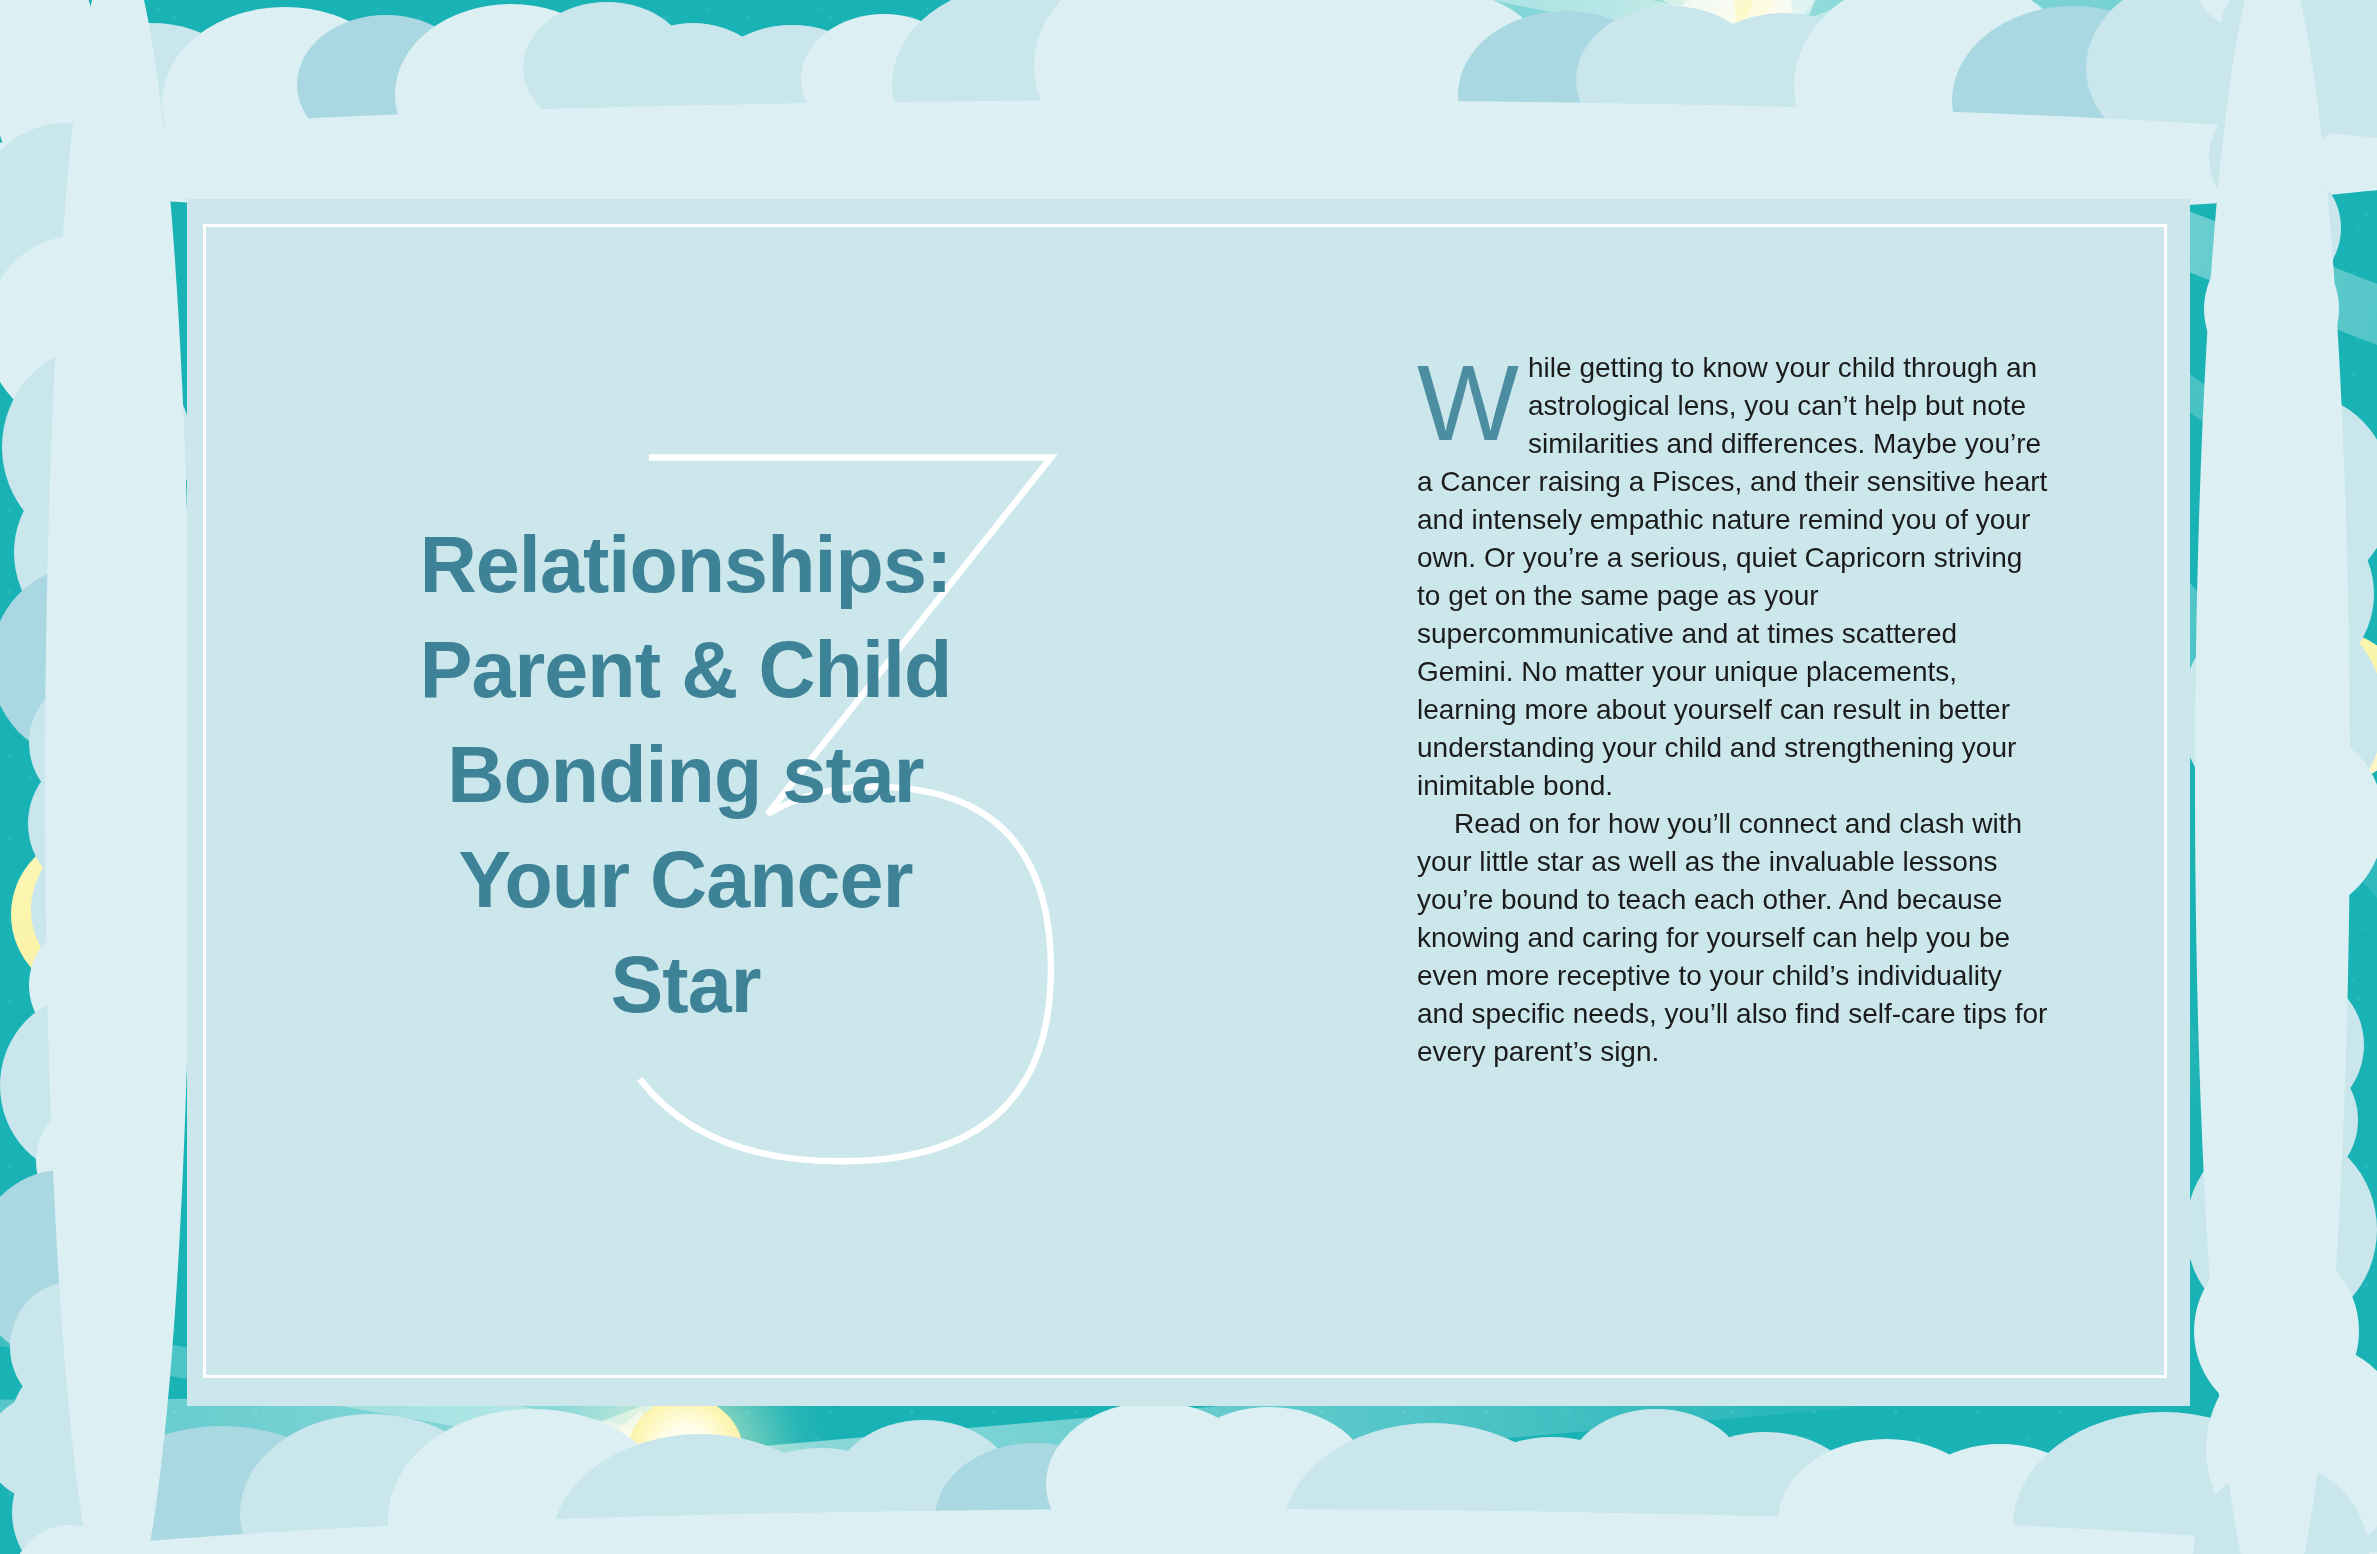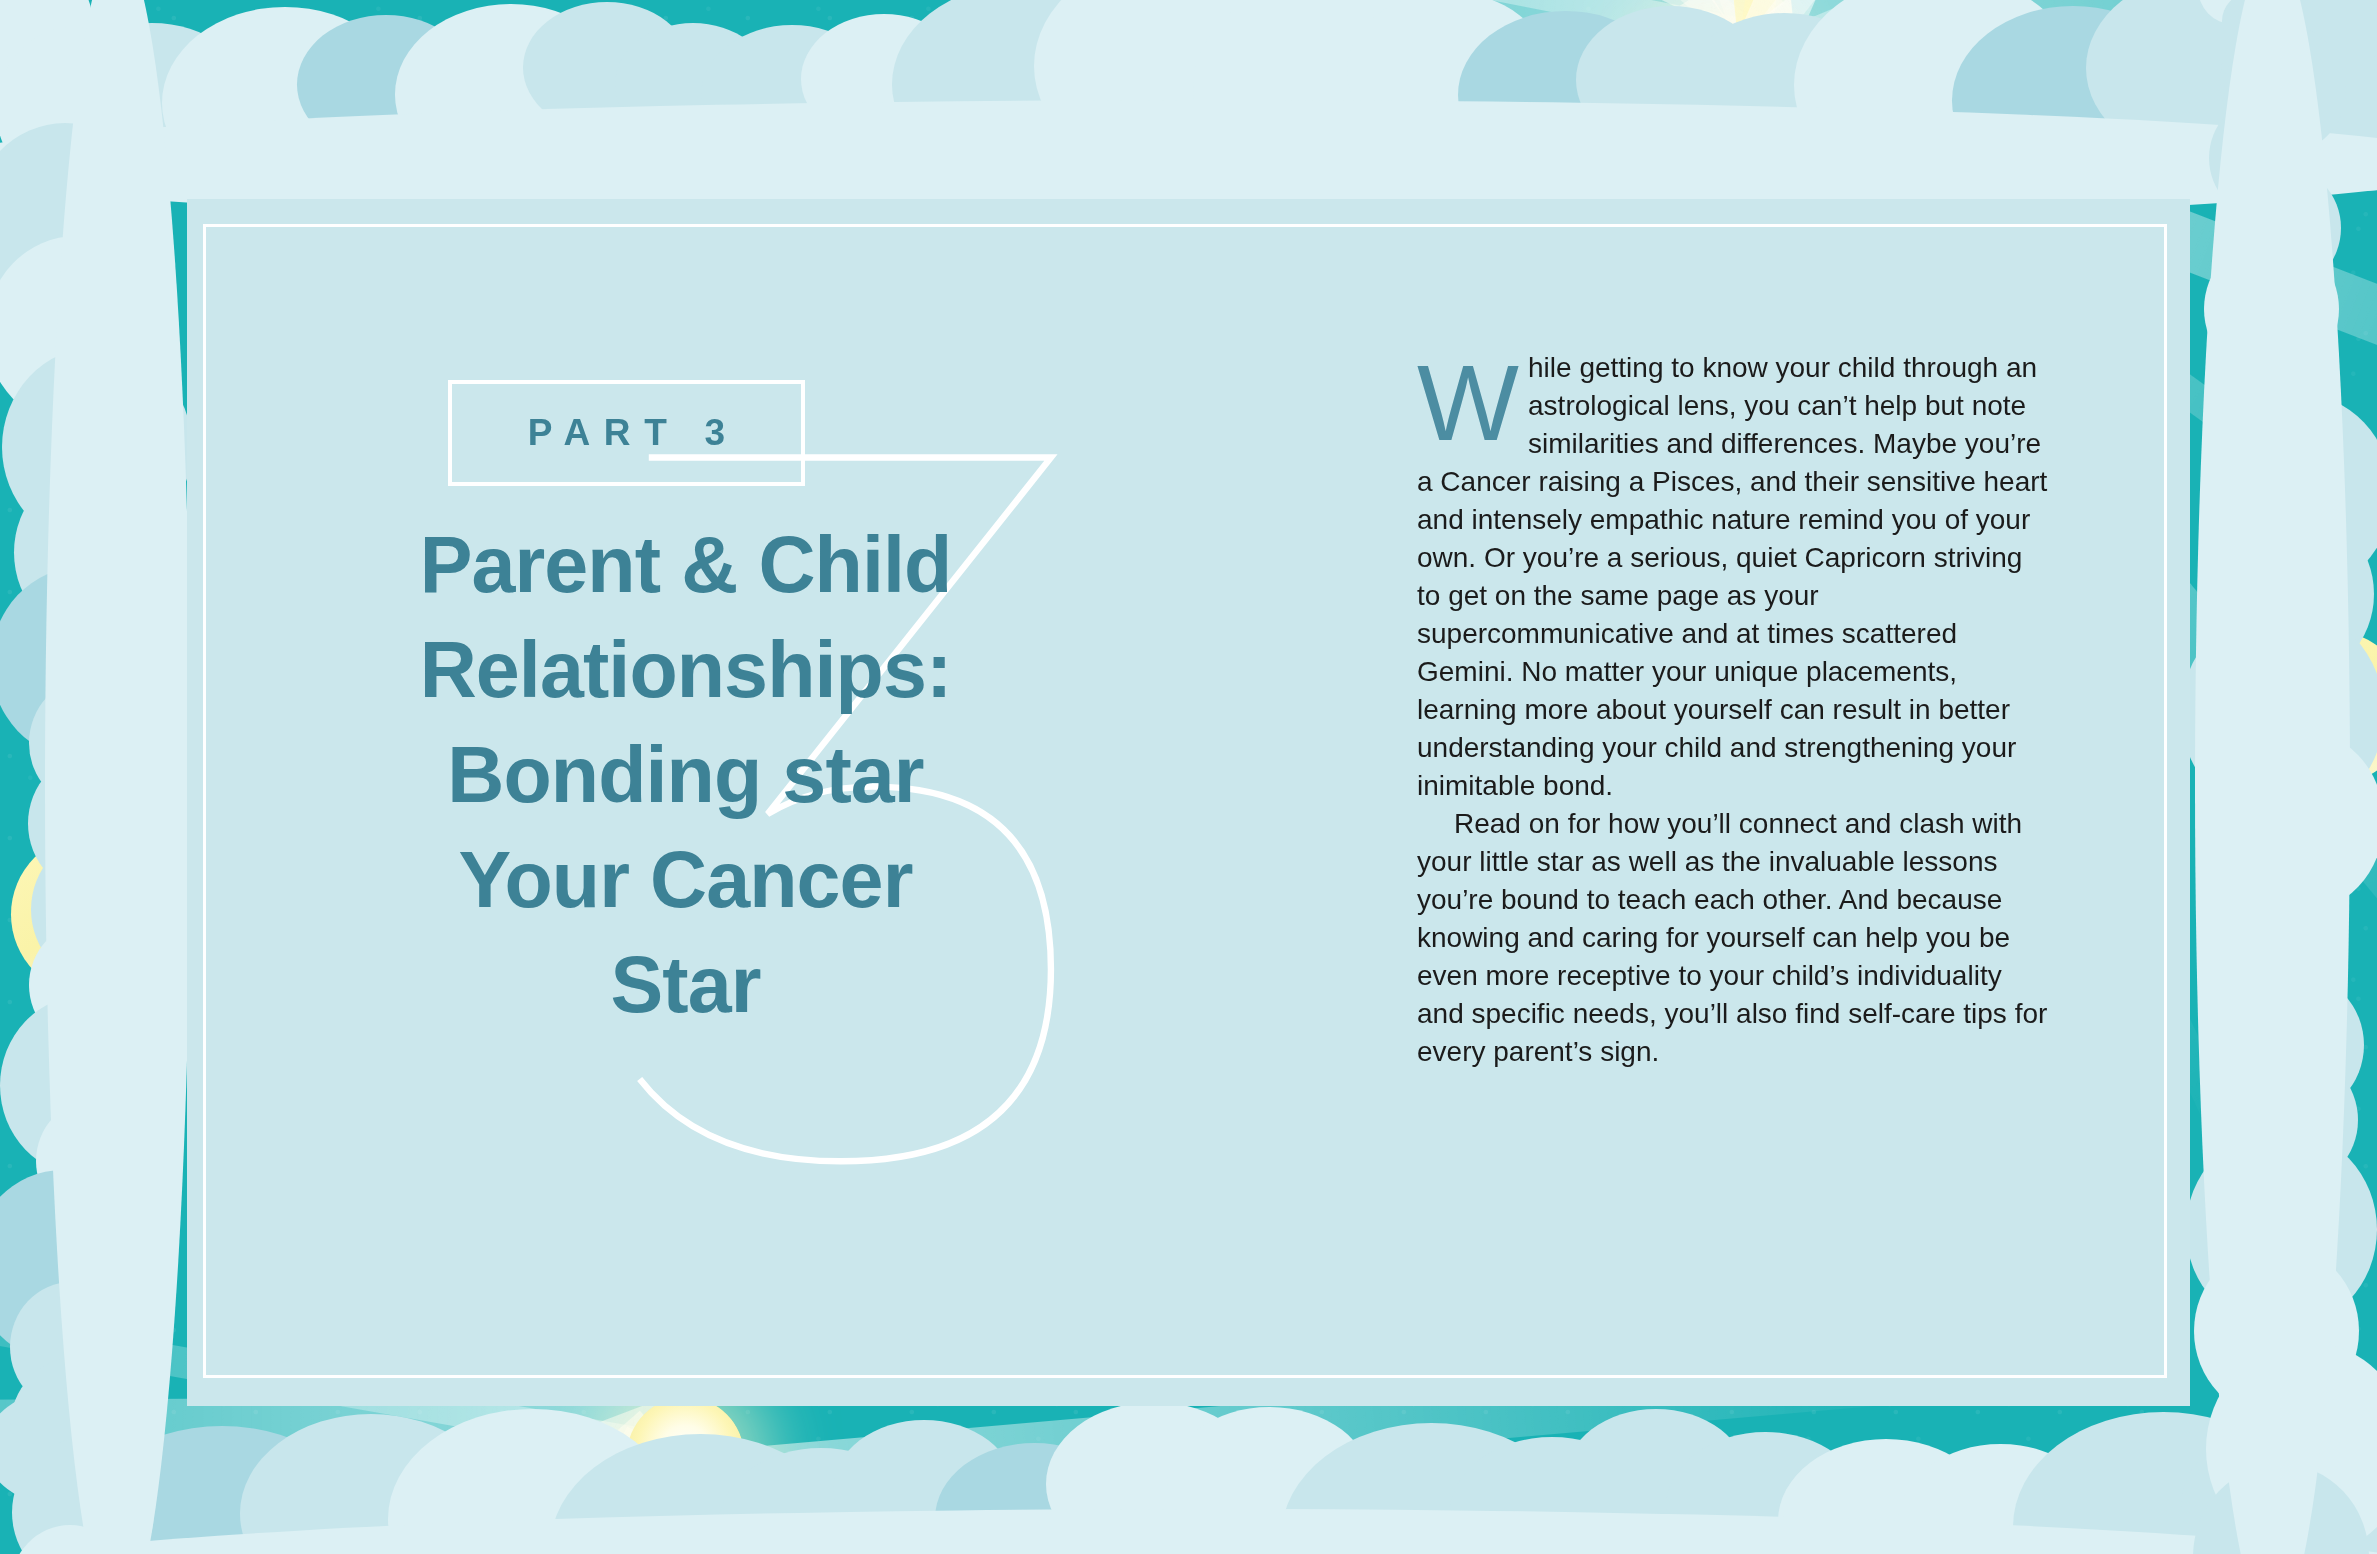--- a/index.html
+++ b/index.html
@@ -289,27 +289,24 @@
   <div id="panel-frame"></div>
 
   <div id="left-col">
 
     <div id="big-three">
       <svg viewBox="0 0 700 860" fill="none" xmlns="http://www.w3.org/2000/svg" aria-hidden="true">
         <path d="M120 40 L560 40 L250 430 Q300 400 365 400 Q560 400 560 600 Q560 810 330 810 Q180 810 110 720" stroke="#ffffff" stroke-width="7" fill="none" stroke-linejoin="miter" stroke-linecap="butt"></path>
       </svg>
     </div>
 
-    <div id="part-tag">
-      <span id="part-label">PART 3</span>
-    </div>
 
     <div id="title">
+        <div>Relationships:</div>
         <div>Parent &amp; Child</div>
-        <div>Relationships:</div>
         <div>Bonding star</div>
         <div>Your Cancer</div>
         <div>Star</div>
       </div>
   </div>
 
   <div id="body-col">
     <p>
       <span id="dropcap">W</span><span>hile getting to know your child through an astrological lens, you can’t help but note similarities and differences. Maybe you’re a Cancer raising a Pisces, and their sensitive heart and intensely empathic nature remind you of your own. Or you’re a serious, quiet Capricorn striving to get on the same page as your supercommunicative and at times scattered Gemini. No matter your unique placements, learning more about yourself can result in better understanding your child and strengthening your inimitable bond.</span>
     </p>

